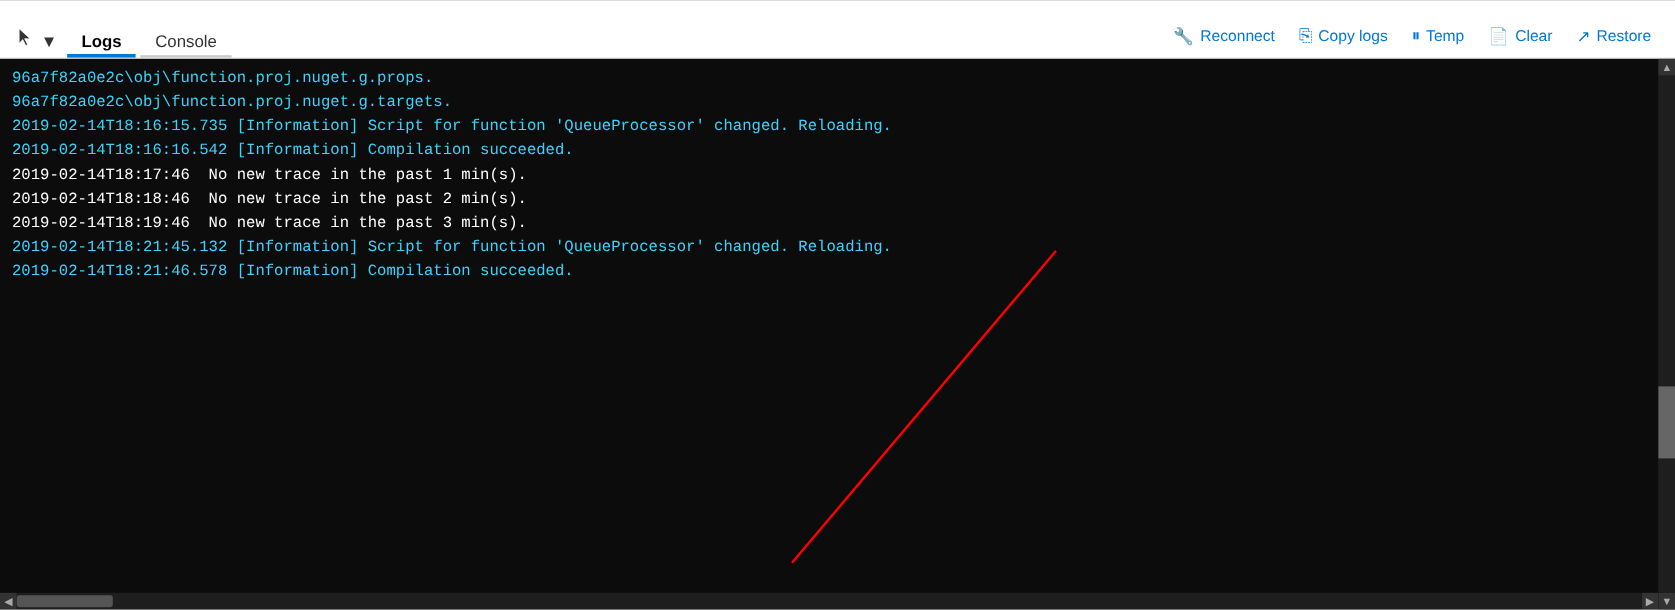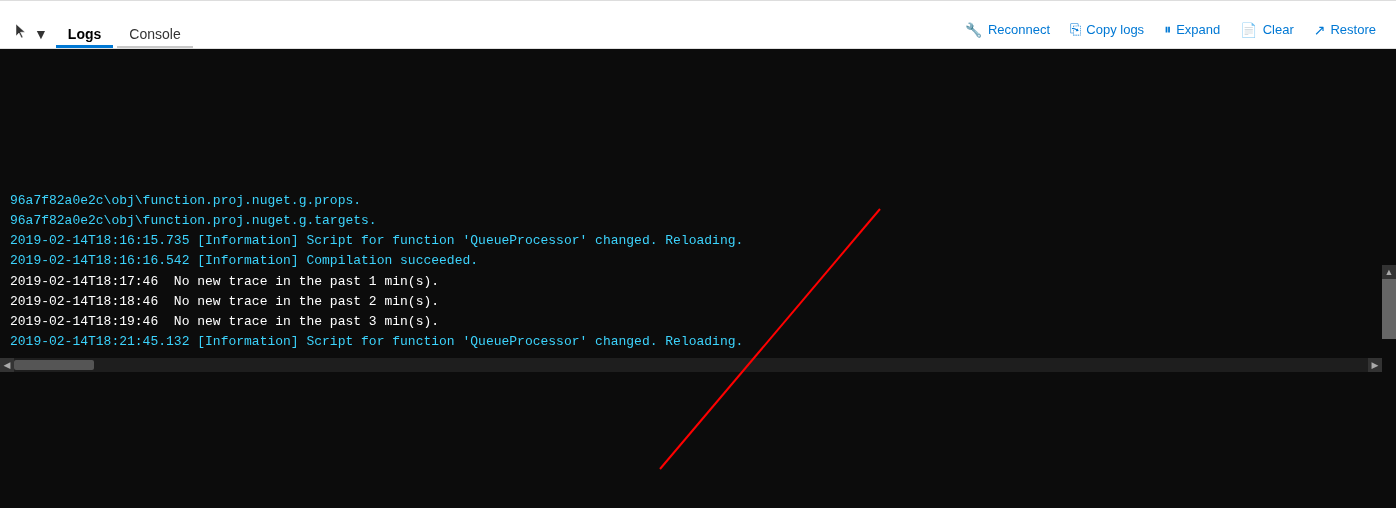--- a/index.html
+++ b/index.html
@@ -231,21 +231,20 @@
       top: 60%;
       width: 14px;
       height: 60px;
       background: #666;
     }
 
     .console-body {
       flex: 1;
       display: flex;
       overflow: hidden;
-      align-items: center;
     }
 
     .console-main {
       flex: 1;
       display: flex;
       flex-direction: column;
       overflow: hidden;
     }
 
     .h-scroll-area {
@@ -299,21 +298,21 @@
         <span>Reconnect</span>
       </button>
 
       <button class="toolbar-btn">
         <span class="btn-icon">⎘</span>
         <span>Copy logs</span>
       </button>
 
       <button class="toolbar-btn">
         <span class="btn-icon">⏸</span>
-        <span>Expand</span>
+        <span>Temp</span>
       </button>
 
       <button class="toolbar-btn">
         <span class="btn-icon">📄</span>
         <span>Clear</span>
       </button>
 
       <button class="toolbar-btn">
         <span class="btn-icon">↗</span>
         <span>Restore</span>
@@ -329,20 +328,21 @@
         <div class="console-content" id="console-content">
 
         <span class="log-line blue">96a7f82a0e2c\obj\function.proj.nuget.g.props.</span>
             <span class="log-line blue">96a7f82a0e2c\obj\function.proj.nuget.g.targets.</span>
             <span class="log-line blue">2019-02-14T18:16:15.735 [Information] Script for function 'QueueProcessor' changed. Reloading.</span>
             <span class="log-line blue">2019-02-14T18:16:16.542 [Information] Compilation succeeded.</span>
             <span class="log-line white-bold">2019-02-14T18:17:46  No new trace in the past 1 min(s).</span>
             <span class="log-line white-bold">2019-02-14T18:18:46  No new trace in the past 2 min(s).</span>
             <span class="log-line white-bold">2019-02-14T18:19:46  No new trace in the past 3 min(s).</span>
             <span class="log-line blue">2019-02-14T18:21:45.132 [Information] Script for function 'QueueProcessor' changed. Reloading.</span>
+            <span class="log-line blue">2019-02-14T18:21:46.578 [Information] Compilation succeeded.</span>
           </div>
 
         <div class="h-scroll-area">
           <div class="h-scroll-left">◀</div>
           <div class="h-scrollbar-track">
             <div class="h-scrollbar-thumb"></div>
           </div>
           <div class="h-scroll-right">▶</div>
         </div>
       </div>

